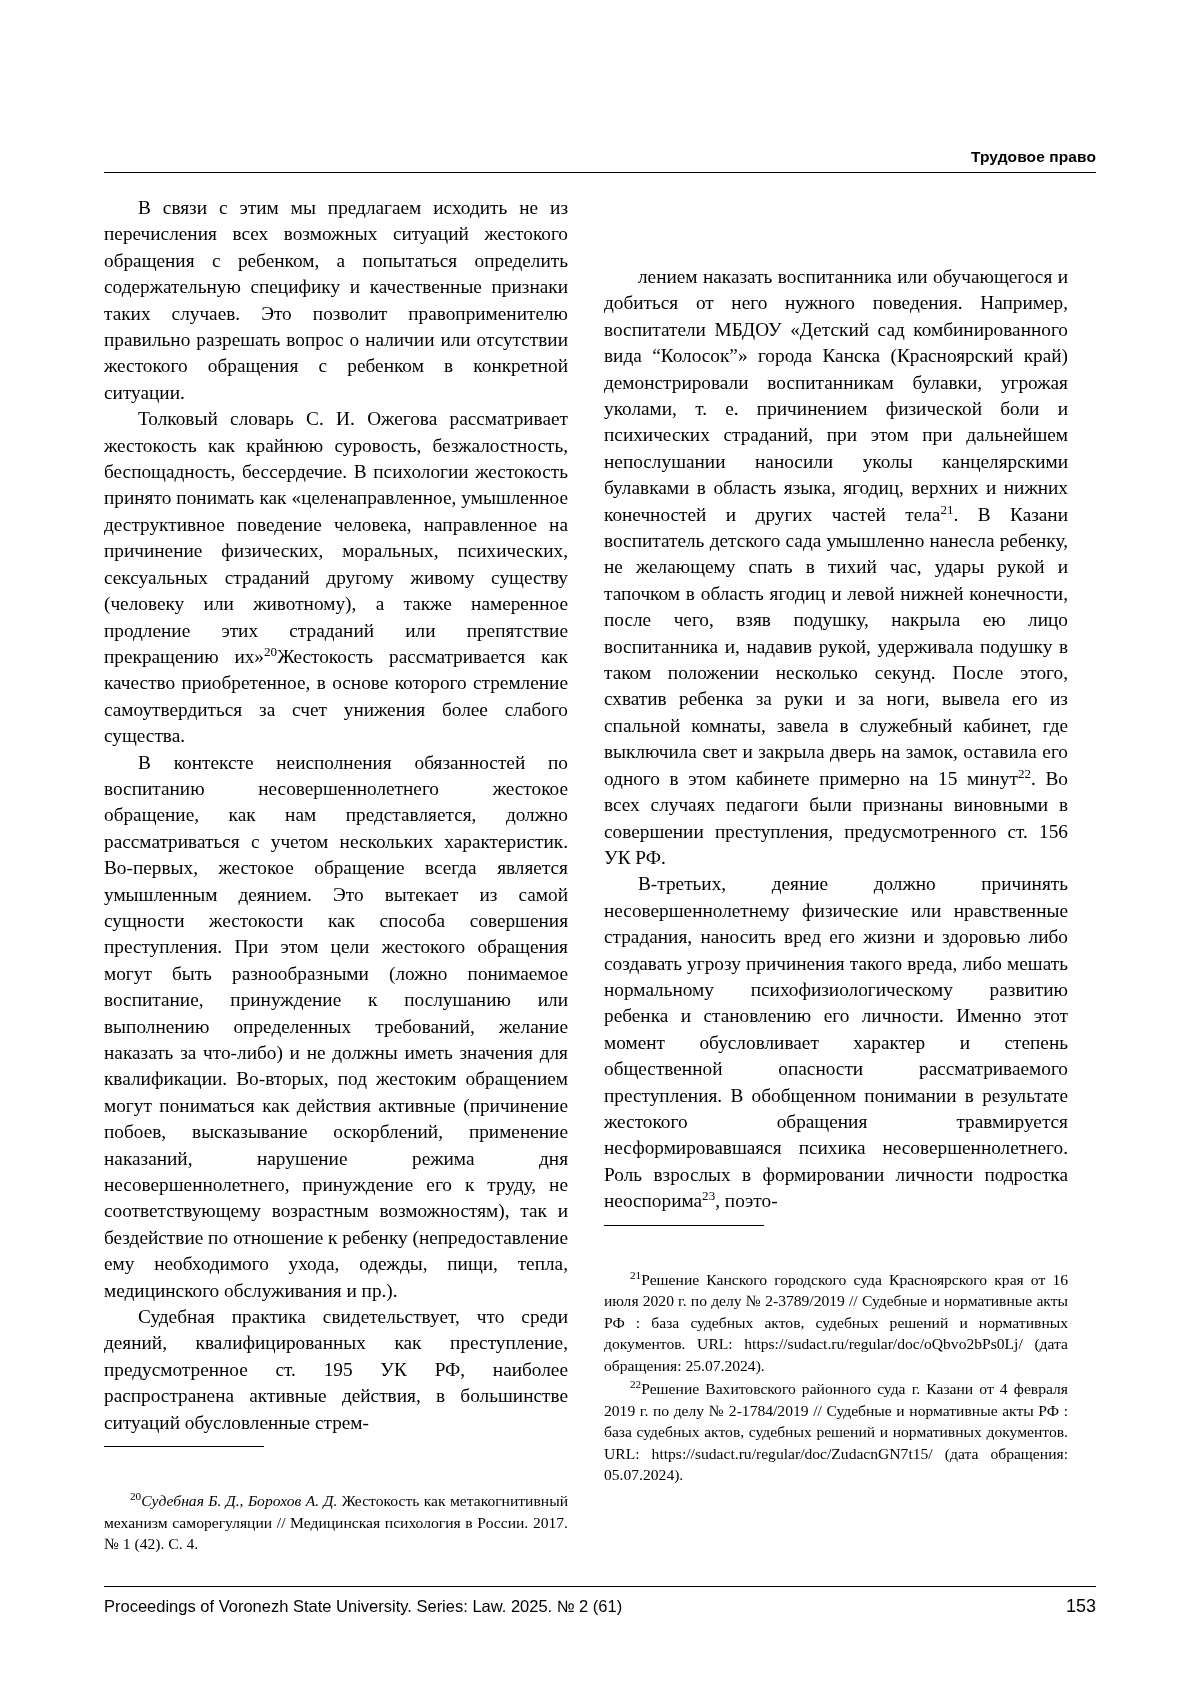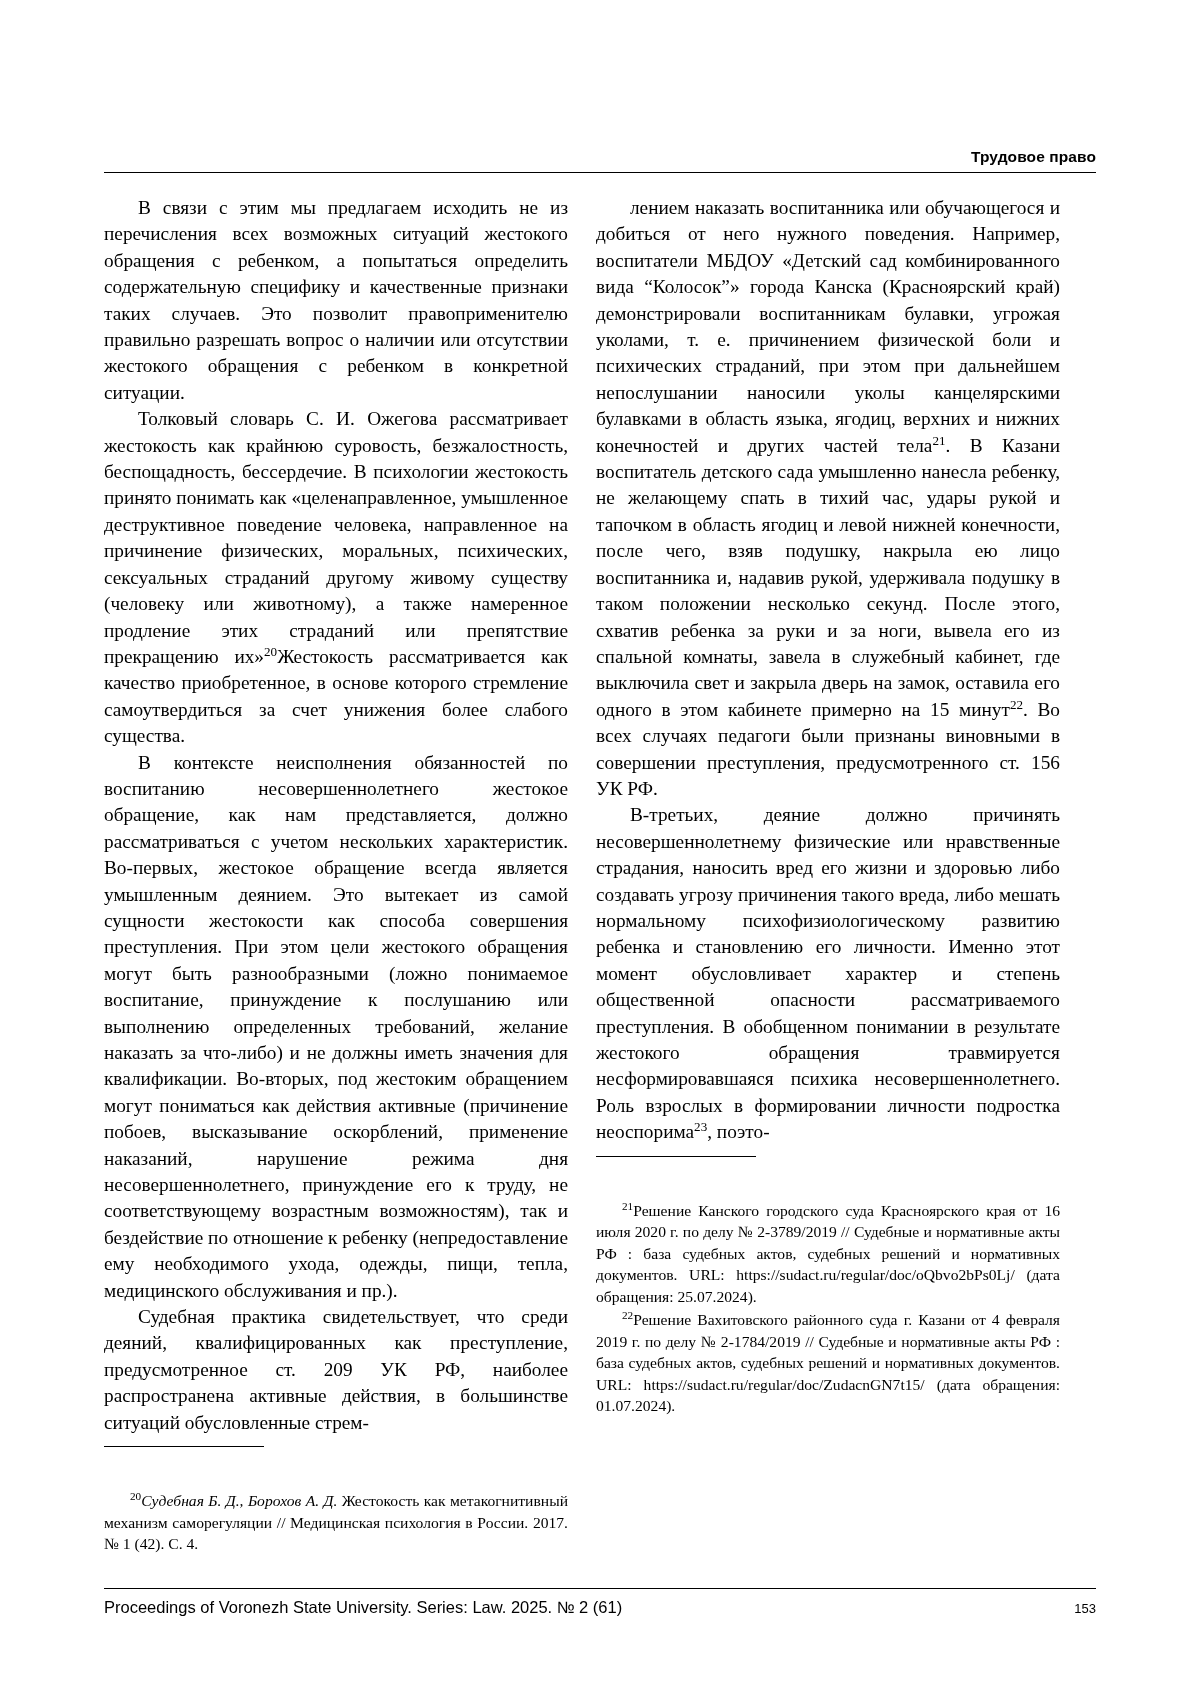--- a/index.html
+++ b/index.html
@@ -29,22 +29,22 @@
     font-weight: bold;
     letter-spacing: 0.1px;
     padding-bottom: 6px;
   }
   .rule-top {
     border-bottom: 1.6px solid #000;
     margin-bottom: 22px;
   }
   .columns {
     display: flex;
-    gap: 28px;
-    align-items: flex-start;
+    gap: 36px;
+    align-items: center;
   }
   .col {
     width: 464px;
   }
   p.body {
     margin: 0;
     text-align: justify;
     text-justify: inter-word;
     font-size: 19.3px;
     line-height: 26.4px;
@@ -91,55 +91,55 @@
     margin-bottom: 9px;
   }
   .footer-row {
     display: flex;
     justify-content: space-between;
     align-items: baseline;
     font-family: "Liberation Sans", sans-serif;
     font-size: 16.5px;
   }
   .footer-page {
-    font-size: 13px;
+    font-size: 18px;
   }
 </style>
 </head>
 <body>
 
 <div class="page">
 
   <div class="header">
     <span>Трудовое право</span>
   </div>
   <div class="rule-top"></div>
 
   <div class="columns">
 
     <div class="col">
       <p class="body">В связи с этим мы предлагаем исходить не из перечисления всех возможных ситуаций жестокого обращения с ребенком, а попытаться определить содержательную специфику и качественные признаки таких случаев. Это позволит правоприменителю правильно разрешать вопрос о наличии или отсутствии жестокого обращения с ребенком в конкретной ситуации.</p>
       <p class="body"><span>Толковый словарь С. И. Ожегова рассматривает жестокость как крайнюю суровость, безжалостность, беспощадность, бессердечие. В психологии жестокость принято понимать как «целенаправленное, умышленное деструктивное поведение человека, направленное на причинение физических, моральных, психических, сексуальных страданий другому живому существу (человеку или животному), а также намеренное продление этих страданий или препятствие прекращению их»</span><sup>20</sup><span>Жестокость рассматривается как качество приобретенное, в основе которого стремление самоутвердиться за счет унижения более слабого существа.</span></p>
       <p class="body">В контексте неисполнения обязанностей по воспитанию несовершеннолетнего жестокое обращение, как нам представляется, должно рассматриваться с учетом нескольких характеристик. Во-первых, жестокое обращение всегда является умышленным деянием. Это вытекает из самой сущности жестокости как способа совершения преступления. При этом цели жестокого обращения могут быть разнообразными (ложно понимаемое воспитание, принуждение к послушанию или выполнению определенных требований, желание наказать за что-либо) и не должны иметь значения для квалификации. Во-вторых, под жестоким обращением могут пониматься как действия активные (причинение побоев, высказывание оскорблений, применение наказаний, нарушение режима дня несовершеннолетнего, принуждение его к труду, не соответствующему возрастным возможностям), так и бездействие по отношение к ребенку (непредоставление ему необходимого ухода, одежды, пищи, тепла, медицинского обслуживания и пр.).</p>
-      <p class="body">Судебная практика свидетельствует, что среди деяний, квалифицированных как преступление, предусмотренное ст. 209 УК РФ, наиболее распространена активные действия, в большинстве ситуаций обусловленные стрем-</p>
+      <p class="body">Судебная практика свидетельствует, что среди деяний, квалифицированных как преступление, предусмотренное ст. 195 УК РФ, наиболее распространена активные действия, в большинстве ситуаций обусловленные стрем-</p>
 
       <div class="footnote-sep"></div>
       <div class="footnotes">
         <p><span class="fn-num">20</span><span class="ital">Судебная Б. Д., Борохов А. Д.</span><span> Жестокость как метакогнитивный механизм саморегуляции // Медицинская психология в России. 2017. № 1 (42). С. 4.</span></p>
       </div>
     </div>
 
     <div class="col">
       <p class="body"><span>лением наказать воспитанника или обучающегося и добиться от него нужного поведения. Например, воспитатели МБДОУ «Детский сад комбинированного вида “Колосок”» города Канска (Красноярский край) демонстрировали воспитанникам булавки, угрожая уколами, т. е. причинением физической боли и психических страданий, при этом при дальнейшем непослушании наносили уколы канцелярскими булавками в область языка, ягодиц, верхних и нижних конечностей и других частей тела</span><sup>21</sup><span>. В Казани воспитатель детского сада умышленно нанесла ребенку, не желающему спать в тихий час, удары рукой и тапочком в область ягодиц и левой нижней конечности, после чего, взяв подушку, накрыла ею лицо воспитанника и, надавив рукой, удерживала подушку в таком положении несколько секунд. После этого, схватив ребенка за руки и за ноги, вывела его из спальной комнаты, завела в служебный кабинет, где выключила свет и закрыла дверь на замок, оставила его одного в этом кабинете примерно на 15 минут</span><sup>22</sup><span>. Во всех случаях педагоги были признаны виновными в совершении преступления, предусмотренного ст. 156 УК РФ.</span></p>
       <p class="body"><span>В-третьих, деяние должно причинять несовершеннолетнему физические или нравственные страдания, наносить вред его жизни и здоровью либо создавать угрозу причинения такого вреда, либо мешать нормальному психофизиологическому развитию ребенка и становлению его личности. Именно этот момент обусловливает характер и степень общественной опасности рассматриваемого преступления. В обобщенном понимании в результате жестокого обращения травмируется несформировавшаяся психика несовершеннолетнего. Роль взрослых в формировании личности подростка неоспорима</span><sup>23</sup><span>, поэто-</span></p>
 
       <div class="footnote-sep"></div>
       <div class="footnotes">
         <p><span class="fn-num">21</span><span>Решение Канского городского суда Красноярского края от 16 июля 2020 г. по делу № 2-3789/2019 // Судебные и нормативные акты РФ : база судебных актов, судебных решений и нормативных документов. URL: https://sudact.ru/regular/doc/oQbvo2bPs0Lj/ (дата обращения: 25.07.2024).</span></p>
-        <p><span class="fn-num">22</span><span>Решение Вахитовского районного суда г. Казани от 4 февраля 2019 г. по делу № 2-1784/2019 // Судебные и нормативные акты РФ : база судебных актов, судебных решений и нормативных документов. URL: https://sudact.ru/regular/doc/ZudacnGN7t15/ (дата обращения: 01.07.2024).</span></p>
+        <p><span class="fn-num">22</span><span>Решение Вахитовского районного суда г. Казани от 4 февраля 2019 г. по делу № 2-1784/2019 // Судебные и нормативные акты РФ : база судебных актов, судебных решений и нормативных документов. URL: https://sudact.ru/regular/doc/ZudacnGN7t15/ (дата обращения: 05.07.2024).</span></p>
       </div>
     </div>
 
   </div>
 
   <div class="footer">
     <div class="footer-rule"></div>
     <div class="footer-row">
       <span>Proceedings of Voronezh State University. Series: Law. 2025. № 2 (61)</span>
       <span class="footer-page">153</span>

